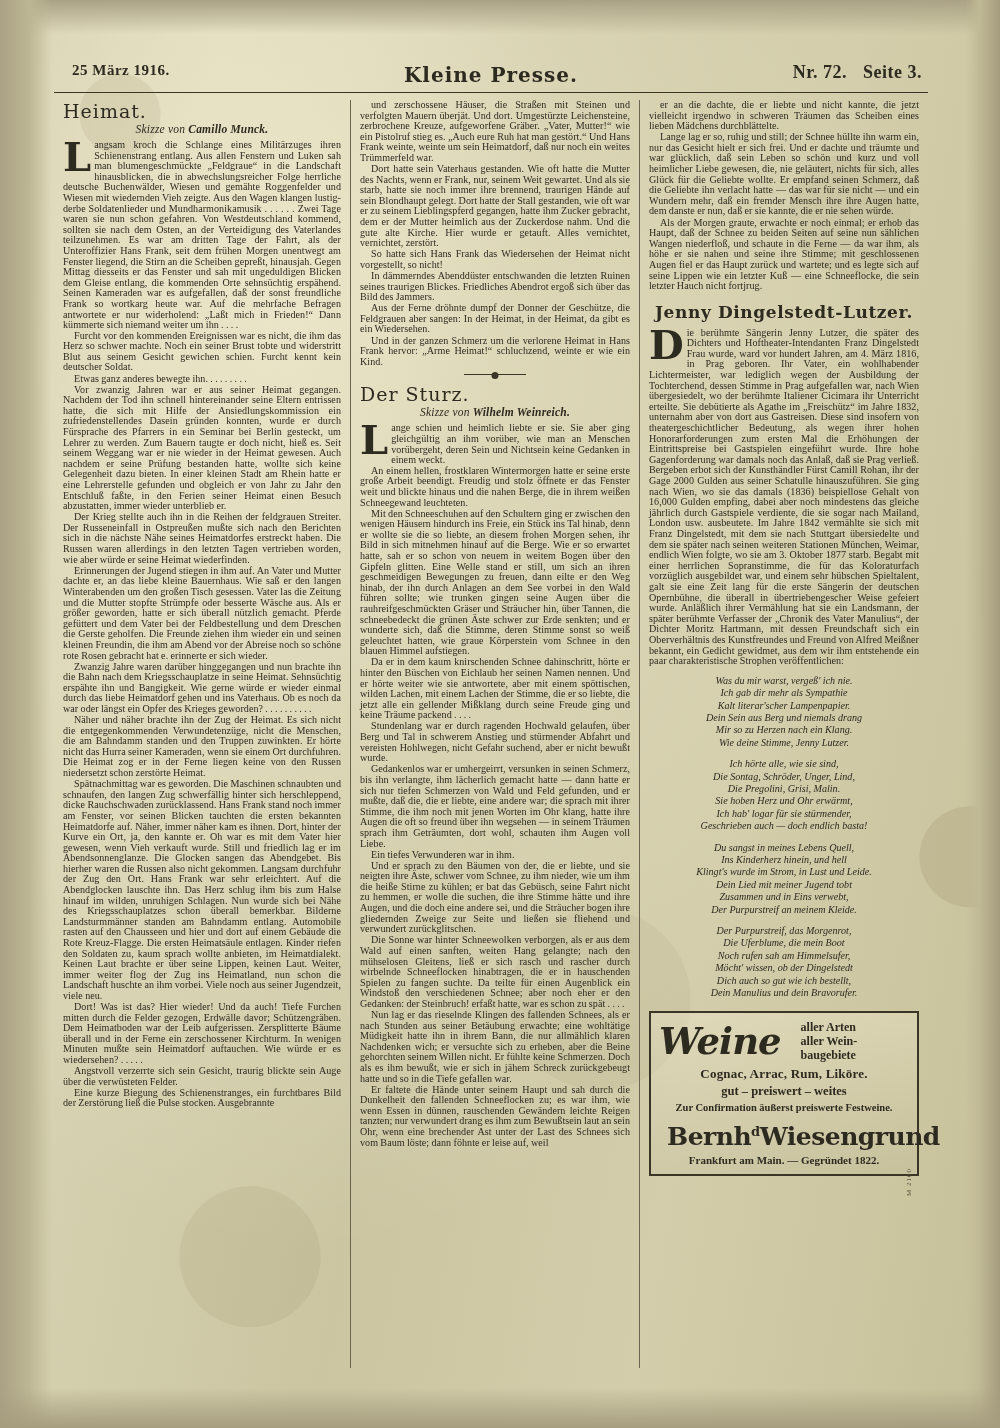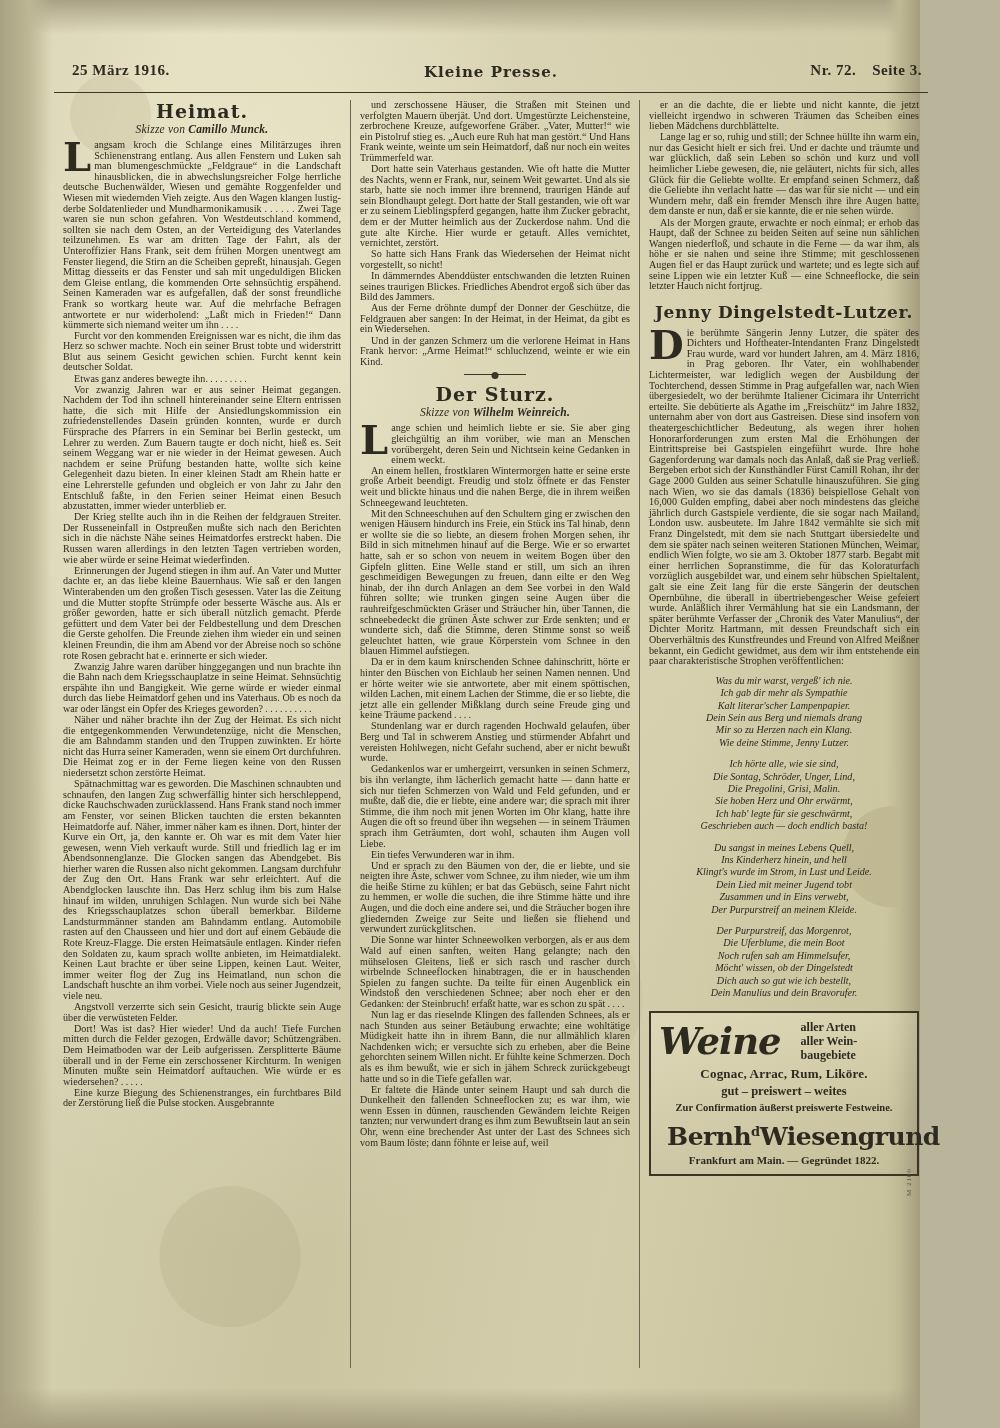--- a/index.html
+++ b/index.html
@@ -8,21 +8,21 @@
     background: #b9b49a;
   }
   body {
     width: 1000px;
     height: 1428px;
     overflow: hidden;
     font-family: "Liberation Serif", serif;
   }
   .page {
     position: relative;
-    width: 920px;
+    width: 1000px;
     height: 1428px;
     background:
       radial-gradient(ellipse at 30% 20%, rgba(255,250,225,0.55), rgba(0,0,0,0) 60%),
       linear-gradient(100deg, #cfc9a8 0%, #d6d1b0 18%, #cbc5a2 45%, #d3cdab 70%, #c6c099 100%);
   }
   
   .grain {
     position: absolute;
     inset: 0;
     background-image:
@@ -84,27 +84,27 @@
   }
   .mh-date {
     left: 18px; top: 0;
     font-size: 15px;
     letter-spacing: 0.5px;
   }
   .mh-title {
     left: 50%;
     transform: translateX(-50%);
     top: 1px;
-    font-size: 15px;
+    font-size: 20px;
     font-family: "DejaVu Serif", serif;
     letter-spacing: 1px;
   }
   .mh-nr {
     right: 6px; top: 0;
-    font-size: 15px;
+    font-size: 18px;
     letter-spacing: 0.5px;
   }
   .mh-nr .sp { display: inline-block; width: 16px; }
 
   
   .columns {
     position: absolute;
     left: 0;
     top: 38px;
     width: 874px;
@@ -114,24 +114,23 @@
   .col {
     position: relative;
     padding: 0 9px;
     box-sizing: border-box;
   }
   .col.c1 { width: 296px; }
   .col.c2 { width: 290px; border-left: 1px solid #6b6450; border-right: 1px solid #6b6450; }
   .col.c3 { width: 288px; }
 
   .ctitle {
-    text-align: center;
     font-family: "DejaVu Serif", serif;
     font-size: 19px;
-    font-weight: bold;
+    font-weight: normal;
     letter-spacing: 1px;
     margin: 0 0 1px 0;
   }
   .csub {
     text-align: center;
     font-size: 11.5px;
     font-style: italic;
     margin: 0 0 5px 0;
     letter-spacing: 0.2px;
   }
@@ -308,22 +307,22 @@
           <p class="body first">angsam kroch die Schlange eines Militärzuges ihren Schienenstrang entlang. Aus allen Fenstern und Luken sah man blumengeschmückte „Feldgraue“ in die Landschaft hinausblicken, die in abwechslungsreicher Folge herrliche deutsche Buchenwälder, Wiesen und gemähte Roggenfelder und Wiesen mit wiedernden Vieh zeigte. Aus den Wagen klangen lustig-derbe Soldatenlieder und Mundharmonikamusik . . . . . . Zwei Tage waren sie nun schon gefahren. Von Westdeutschland kommend, sollten sie nach dem Osten, an der Verteidigung des Vaterlandes teilzunehmen. Es war am dritten Tage der Fahrt, als der Unteroffizier Hans Frank, seit dem frühen Morgen unentwegt am Fenster liegend, die Stirn an die Scheiben gepreßt, hinausjah. Gegen Mittag diesseits er das Fenster und sah mit ungeduldigen Blicken dem Gleise entlang, die kommenden Orte sehnsüchtig erspähend. Seinen Kameraden war es aufgefallen, daß der sonst freundliche Frank so wortkarg heute war. Auf die mehrfache Befragen antwortete er nur widerholend: „Laßt mich in Frieden!“ Dann kümmerte sich niemand weiter um ihn . . . .</p>
         </div>
         <p class="body">Furcht vor den kommenden Ereignissen war es nicht, die ihm das Herz so schwer machte. Noch ein seiner Brust tobte und widerstritt Blut aus seinem Gesicht gewichen schien. Furcht kennt kein deutscher Soldat.</p>
         <p class="body">Etwas ganz anderes bewegte ihn. . . . . . . . .</p>
         <p class="body">Vor zwanzig Jahren war er aus seiner Heimat gegangen. Nachdem der Tod ihn schnell hintereinander seine Eltern entrissen hatte, die sich mit Hilfe der Ansiedlungskommission ein zufriedenstellendes Dasein gründen konnten, wurde er durch Fürsprache des Pfarrers in ein Seminar bei Berlin gesteckt, um Lehrer zu werden. Zum Bauern taugte er doch nicht, hieß es. Seit seinem Weggang war er nie wieder in der Heimat gewesen. Auch nachdem er seine Prüfung bestanden hatte, wollte sich keine Gelegenheit dazu bieten. In einer kleinen Stadt am Rhein hatte er eine Lehrerstelle gefunden und obgleich er von Jahr zu Jahr den Entschluß faßte, in den Ferien seiner Heimat einen Besuch abzustatten, immer wieder unterblieb er.</p>
         <p class="body">Der Krieg stellte auch ihn in die Reihen der feldgrauen Streiter. Der Russeneinfall in Ostpreußen mußte sich nach den Berichten sich in die nächste Nähe seines Heimatdorfes erstreckt haben. Die Russen waren allerdings in den letzten Tagen vertrieben worden, wie aber würde er seine Heimat wiederfinden.</p>
         <p class="body">Erinnerungen der Jugend stiegen in ihm auf. An Vater und Mutter dachte er, an das liebe kleine Bauernhaus. Wie saß er den langen Winterabenden um den großen Tisch gesessen. Vater las die Zeitung und die Mutter stopfte Strümpfe oder besserte Wäsche aus. Als er größer geworden, hatte er sich überall nützlich gemacht. Pferde gefüttert und dem Vater bei der Feldbestellung und dem Dreschen die Gerste geholfen. Die Freunde ziehen ihm wieder ein und seinen kleinen Freundin, die ihm am Abend vor der Abreise noch so schöne rote Rosen gebracht hat e. erinnerte er sich wieder.</p>
         <p class="body">Zwanzig Jahre waren darüber hinggegangen und nun brachte ihn die Bahn nach dem Kriegsschauplatze in seine Heimat. Sehnsüchtig erspähte ihn und Bangigkeit. Wie gerne würde er wieder einmal durch das liebe Heimatdorf gehen und ins Vaterhaus. Ob es noch da war oder längst ein Opfer des Krieges geworden? . . . . . . . . . .</p>
         <p class="body">Näher und näher brachte ihn der Zug der Heimat. Es sich nicht die entgegenkommenden Verwundetenzüge, nicht die Menschen, die am Bahndamm standen und den Truppen zuwinkten. Er hörte nicht das Hurra seiner Kameraden, wenn sie einem Ort durchfuhren. Die Heimat zog er in der Ferne liegen keine von den Russen niedersetzt schon zerstörte Heimat.</p>
         <p class="body">Spätnachmittag war es geworden. Die Maschinen schnaubten und schnaufen, den langen Zug schwerfällig hinter sich herschleppend, dicke Rauchschwaden zurücklassend. Hans Frank stand noch immer am Fenster, vor seinen Blicken tauchten die ersten bekannten Heimatdorfe auf. Näher, immer näher kam es ihnen. Dort, hinter der Kurve ein Ort, ja, den kannte er. Oh war es mit dem Vater hier gewesen, wenn Vieh verkauft wurde. Still und friedlich lag er im Abendsonnenglanze. Die Glocken sangen das Abendgebet. Bis hierher waren die Russen also nicht gekommen. Langsam durchfuhr der Zug den Ort. Hans Frank war sehr erleichtert. Auf die Abendglocken lauschte ihn. Das Herz schlug ihm bis zum Halse hinauf im wilden, unruhigen Schlagen. Nun wurde sich bei Nähe des Kriegsschauplatzes schon überall bemerkbar. Bilderne Landsturmmänner standen am Bahndamm entlang. Automobile rasten auf den Chausseen und hier und dort auf einem Gebäude die Rote Kreuz-Flagge. Die ersten Heimatsäule entlagen. Kinder riefen den Soldaten zu, kaum sprach wollte anbieten, im Heimatdialekt. Keinen Laut brachte er über seine Lippen, keinen Laut. Weiter, immer weiter flog der Zug ins Heimatland, nun schon die Landschaft huschte an ihm vorbei. Viele noch aus seiner Jugendzeit, viele neu.</p>
+        <p class="body">Dort! Was ist das? Hier wieder! Und da auch! Tiefe Furchen mitten durch die Felder gezogen, Erdwälle davor; Schützengräben. Dem Heimatboden war der Leib aufgerissen. Zersplitterte Bäume überall und in der Ferne ein zerschossener Kirchturm. In wenigen Minuten mußte sein Heimatdorf auftauchen. Wie würde er es wiedersehen? . . . . .</p>
         <p class="body">Angstvoll verzerrte sich sein Gesicht, traurig blickte sein Auge über die verwüsteten Felder.</p>
-        <p class="body">Dort! Was ist das? Hier wieder! Und da auch! Tiefe Furchen mitten durch die Felder gezogen, Erdwälle davor; Schützengräben. Dem Heimatboden war der Leib aufgerissen. Zersplitterte Bäume überall und in der Ferne ein zerschossener Kirchturm. In wenigen Minuten mußte sein Heimatdorf auftauchen. Wie würde er es wiedersehen? . . . . .</p>
         <p class="body">Eine kurze Biegung des Schienenstranges, ein furchtbares Bild der Zerstörung ließ die Pulse stocken. Ausgebrannte</p>
       </div>
 
       <div class="col c2">
         <p class="body">und zerschossene Häuser, die Straßen mit Steinen und verfolgten Mauern überjät. Und dort. Umgestürzte Leichensteine, zerbrochene Kreuze, aufgeworfene Gräber. „Vater, Mutter!“ wie ein Pistolruf stieg es. „Auch eure Ruh hat man gestört.“ Und Hans Frank weinte, weinte um sein Heimatdorf, daß nur noch ein weites Trümmerfeld war.</p>
         <p class="body">Dort hatte sein Vaterhaus gestanden. Wie oft hatte die Mutter des Nachts, wenn er Frank, nur, seinem Weit gewartet. Und als sie starb, hatte sie noch immer ihre brennend, traurigen Hände auf sein Blondhaupt gelegt. Dort hatte der Stall gestanden, wie oft war er zu seinem Lieblingspferd gegangen, hatte ihm Zucker gebracht, dem er der Mutter heimlich aus der Zuckerdose nahm. Und die gute alte Kirche. Hier wurde er getauft. Alles vernichtet, vernichtet, zerstört.</p>
         <p class="body">So hatte sich Hans Frank das Wiedersehen der Heimat nicht vorgestellt, so nicht!</p>
         <p class="body">In dämmerndes Abenddüster entschwanden die letzten Ruinen seines traurigen Blickes. Friedliches Abendrot ergoß sich über das Bild des Jammers.</p>
         <p class="body">Aus der Ferne dröhnte dumpf der Donner der Geschütze, die Feldgrauen aber sangen: In der Heimat, in der Heimat, da gibt es ein Wiedersehen.</p>
         <p class="body">Und in der ganzen Schmerz um die verlorene Heimat in Hans Frank hervor: „Arme Heimat!“ schluchzend, weinte er wie ein Kind.</p>
@@ -371,21 +370,21 @@
             <div class="line">Kalt literar'scher Lampenpapier.</div>
             <div class="line">Dein Sein aus Berg und niemals drang</div>
             <div class="line">Mir so zu Herzen nach ein Klang.</div>
             <div class="line">Wie deine Stimme, Jenny Lutzer.</div>
           </div>
           <div class="stanza">
             <div class="line">Ich hörte alle, wie sie sind,</div>
             <div class="line">Die Sontag, Schröder, Unger, Lind,</div>
             <div class="line">Die Pregolini, Grisi, Malin.</div>
             <div class="line">Sie hoben Herz und Ohr erwärmt,</div>
-            <div class="line">Ich hab' legte für sie geschwärmt,</div>
+            <div class="line">Ich hab' logar für sie stürmender,</div>
             <div class="line">Geschrieben auch — doch endlich basta!</div>
           </div>
           <div class="stanza">
             <div class="line">Du sangst in meines Lebens Quell,</div>
             <div class="line">Ins Kinderherz hinein, und hell</div>
             <div class="line">Klingt's wurde im Strom, in Lust und Leide.</div>
             <div class="line">Dein Lied mit meiner Jugend tobt</div>
             <div class="line">Zusammen und in Eins verwebt,</div>
             <div class="line">Der Purpurstreif an meinem Kleide.</div>
           </div>

